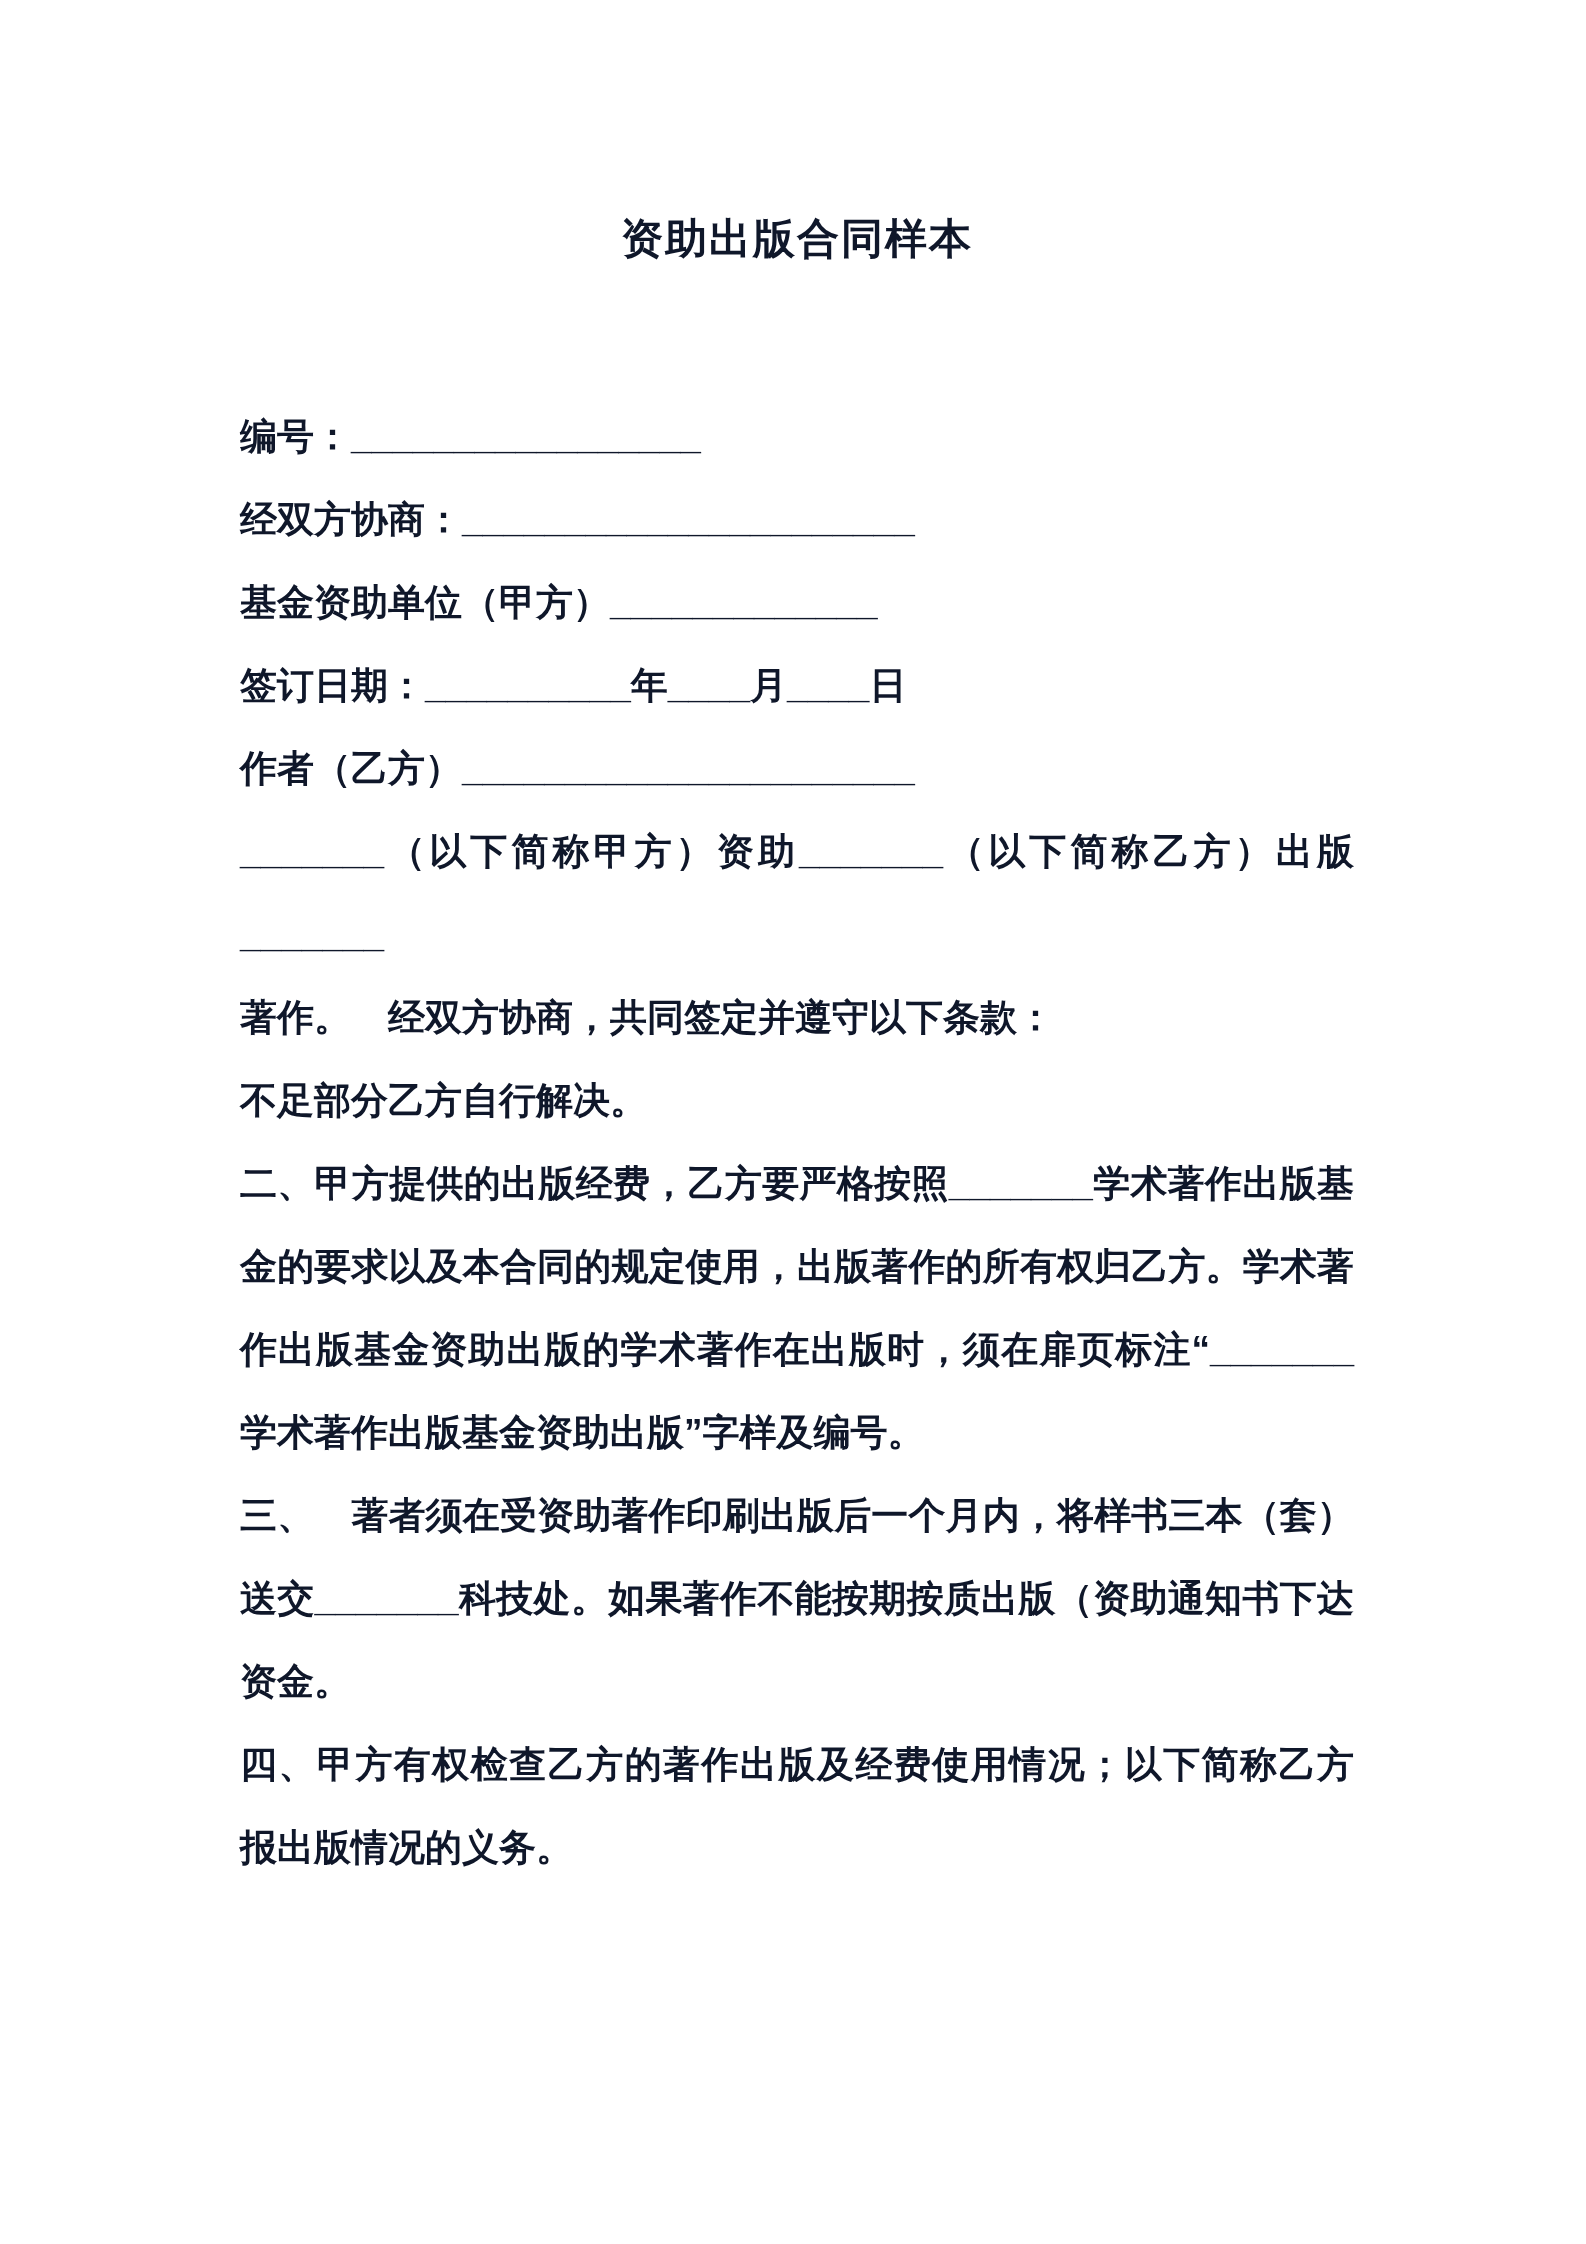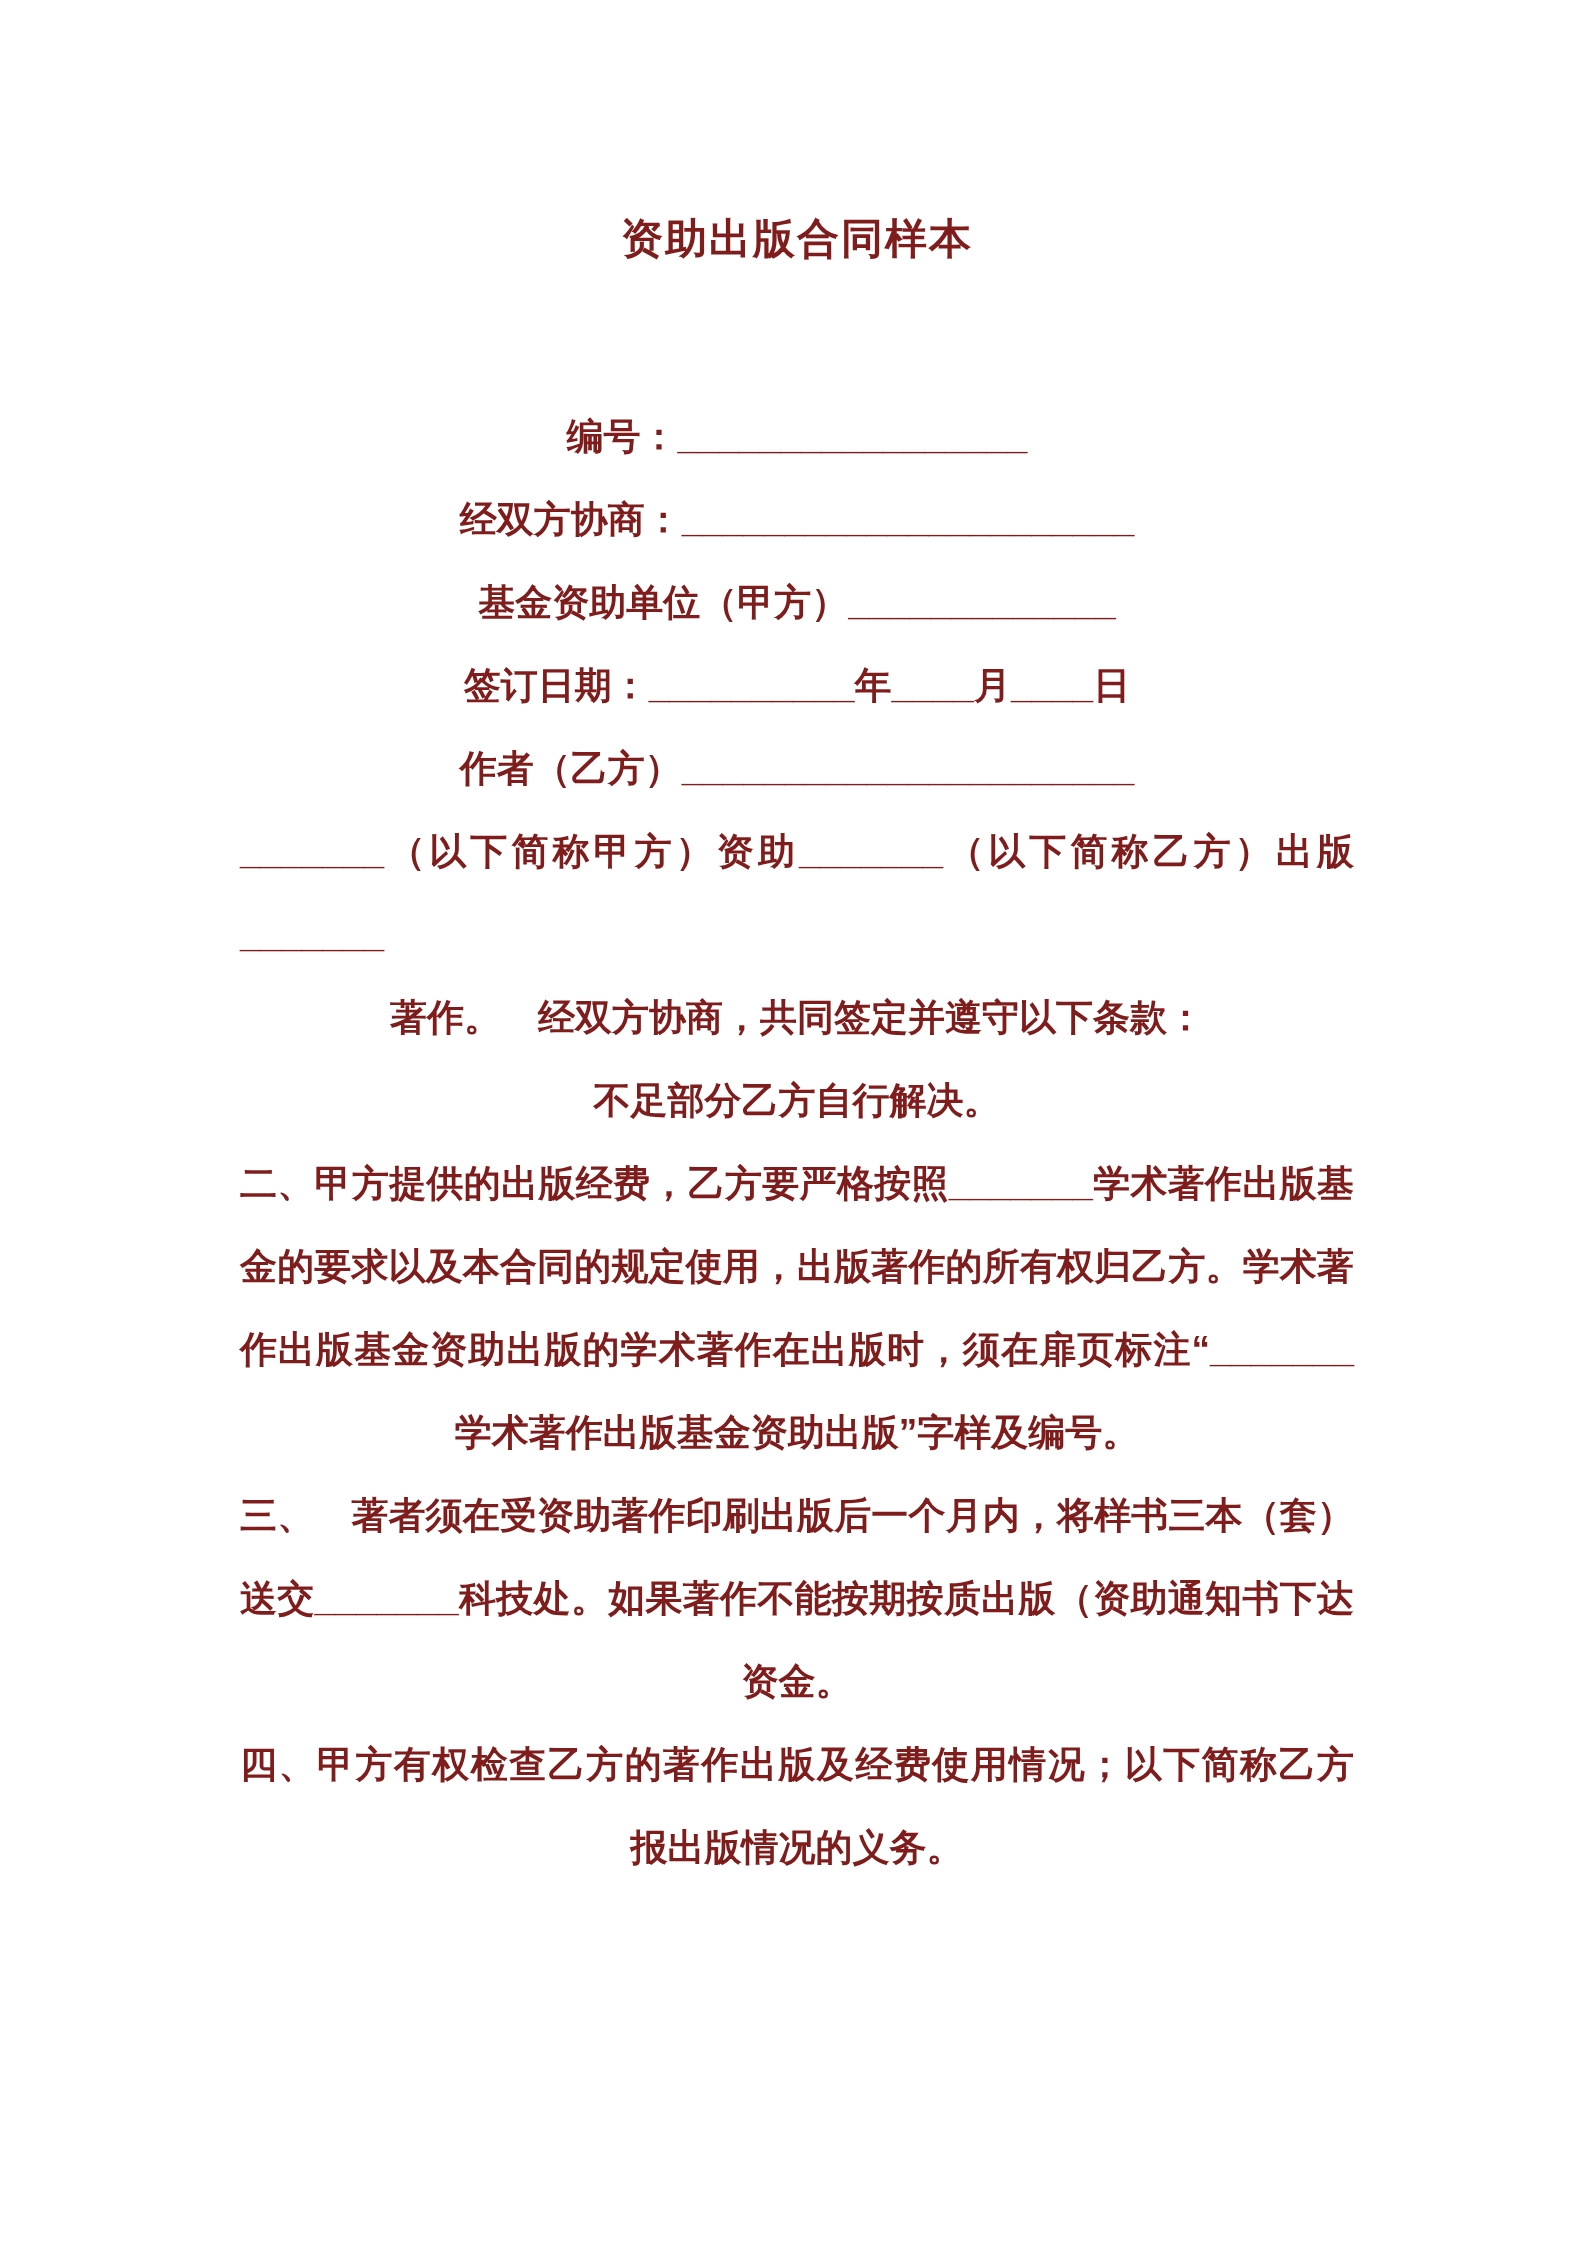--- a/index.html
+++ b/index.html
@@ -6,21 +6,21 @@
     margin: 0;
     padding: 0;
     background: #888;
   }
   .page {
     position: relative;
     width: 1586px;
     height: 2244px;
     background: #ffffff;
     font-family: "Liberation Sans", sans-serif;
-    color: #7f1d1d;
+    color: #0f172a;
     overflow: hidden;
   }
   .title {
     position: absolute;
     top: 212px;
     left: 240px;
     width: 1114px;
     margin: 0;
     text-align: center;
     font-size: 42px;
@@ -32,21 +32,21 @@
     position: absolute;
     top: 395px;
     left: 240px;
     width: 1114px;
     font-size: 37px;
     font-weight: bold;
     line-height: 83px;
   }
   .line {
     width: 100%;
-    text-align: center;
+    text-align: left;
     white-space: nowrap;
   }
   
   .line.j {
     white-space: normal;
     text-align: justify;
     text-align-last: justify;
   }
 </style>
 </head>

